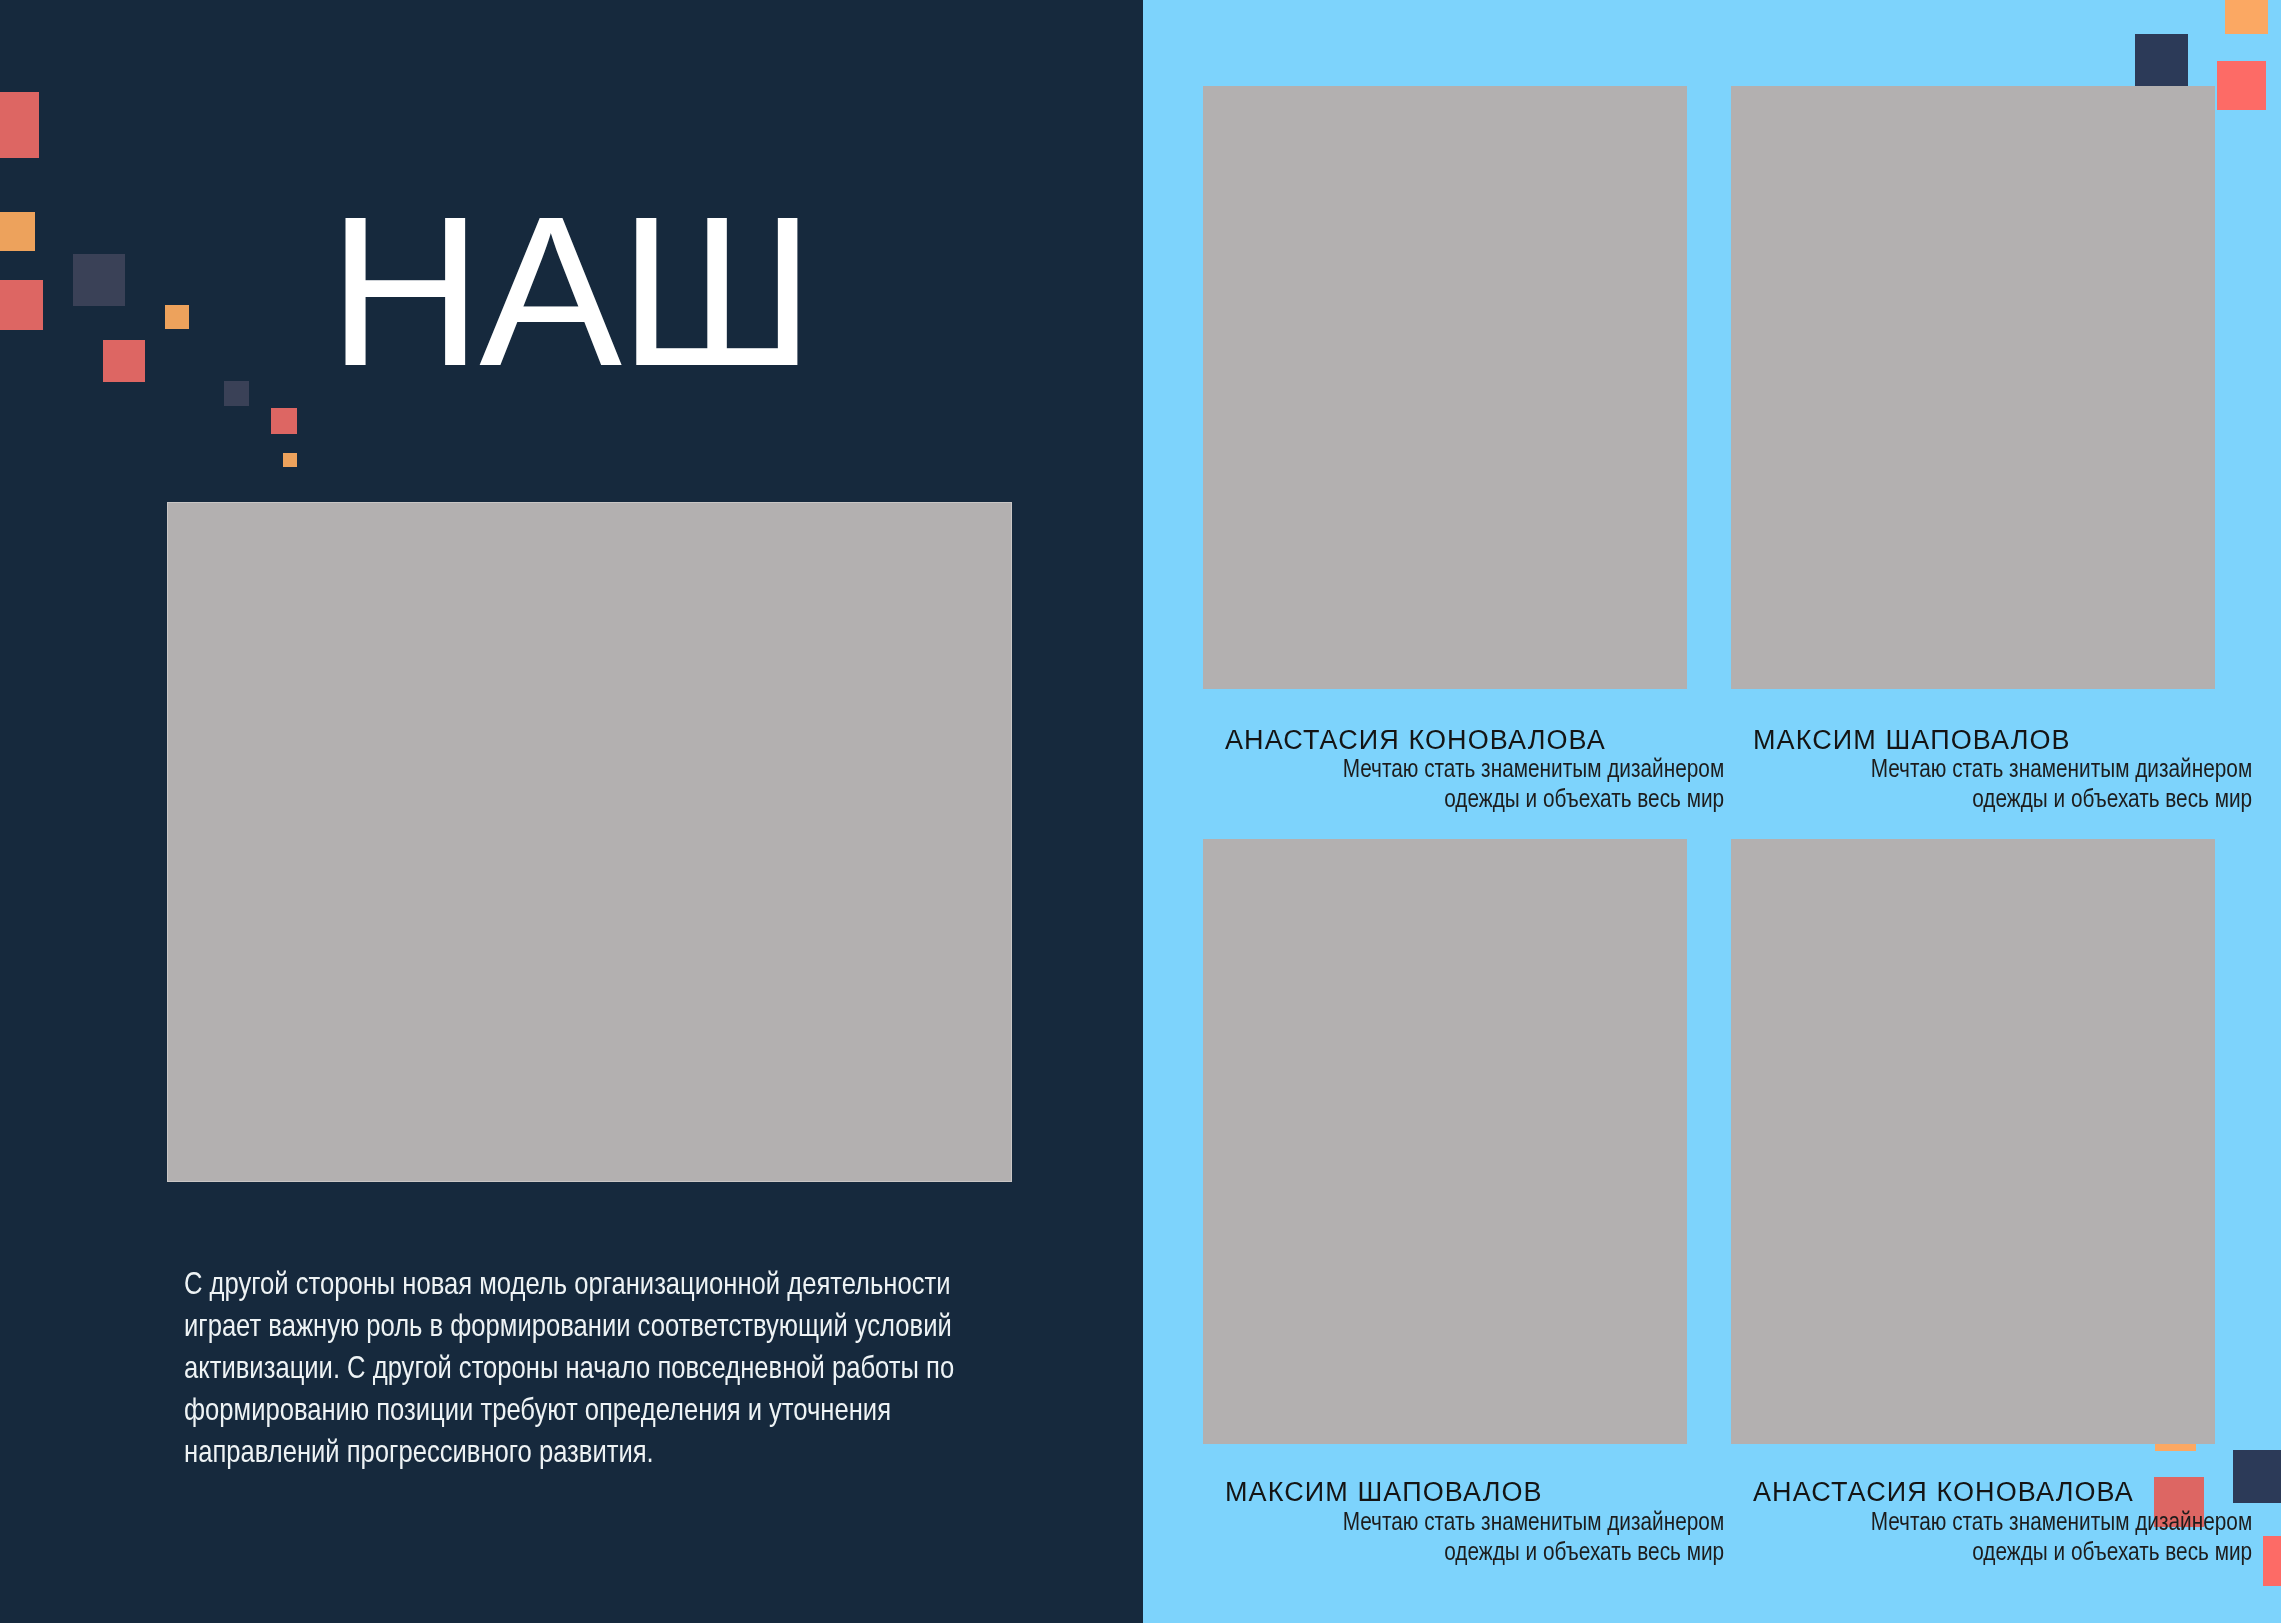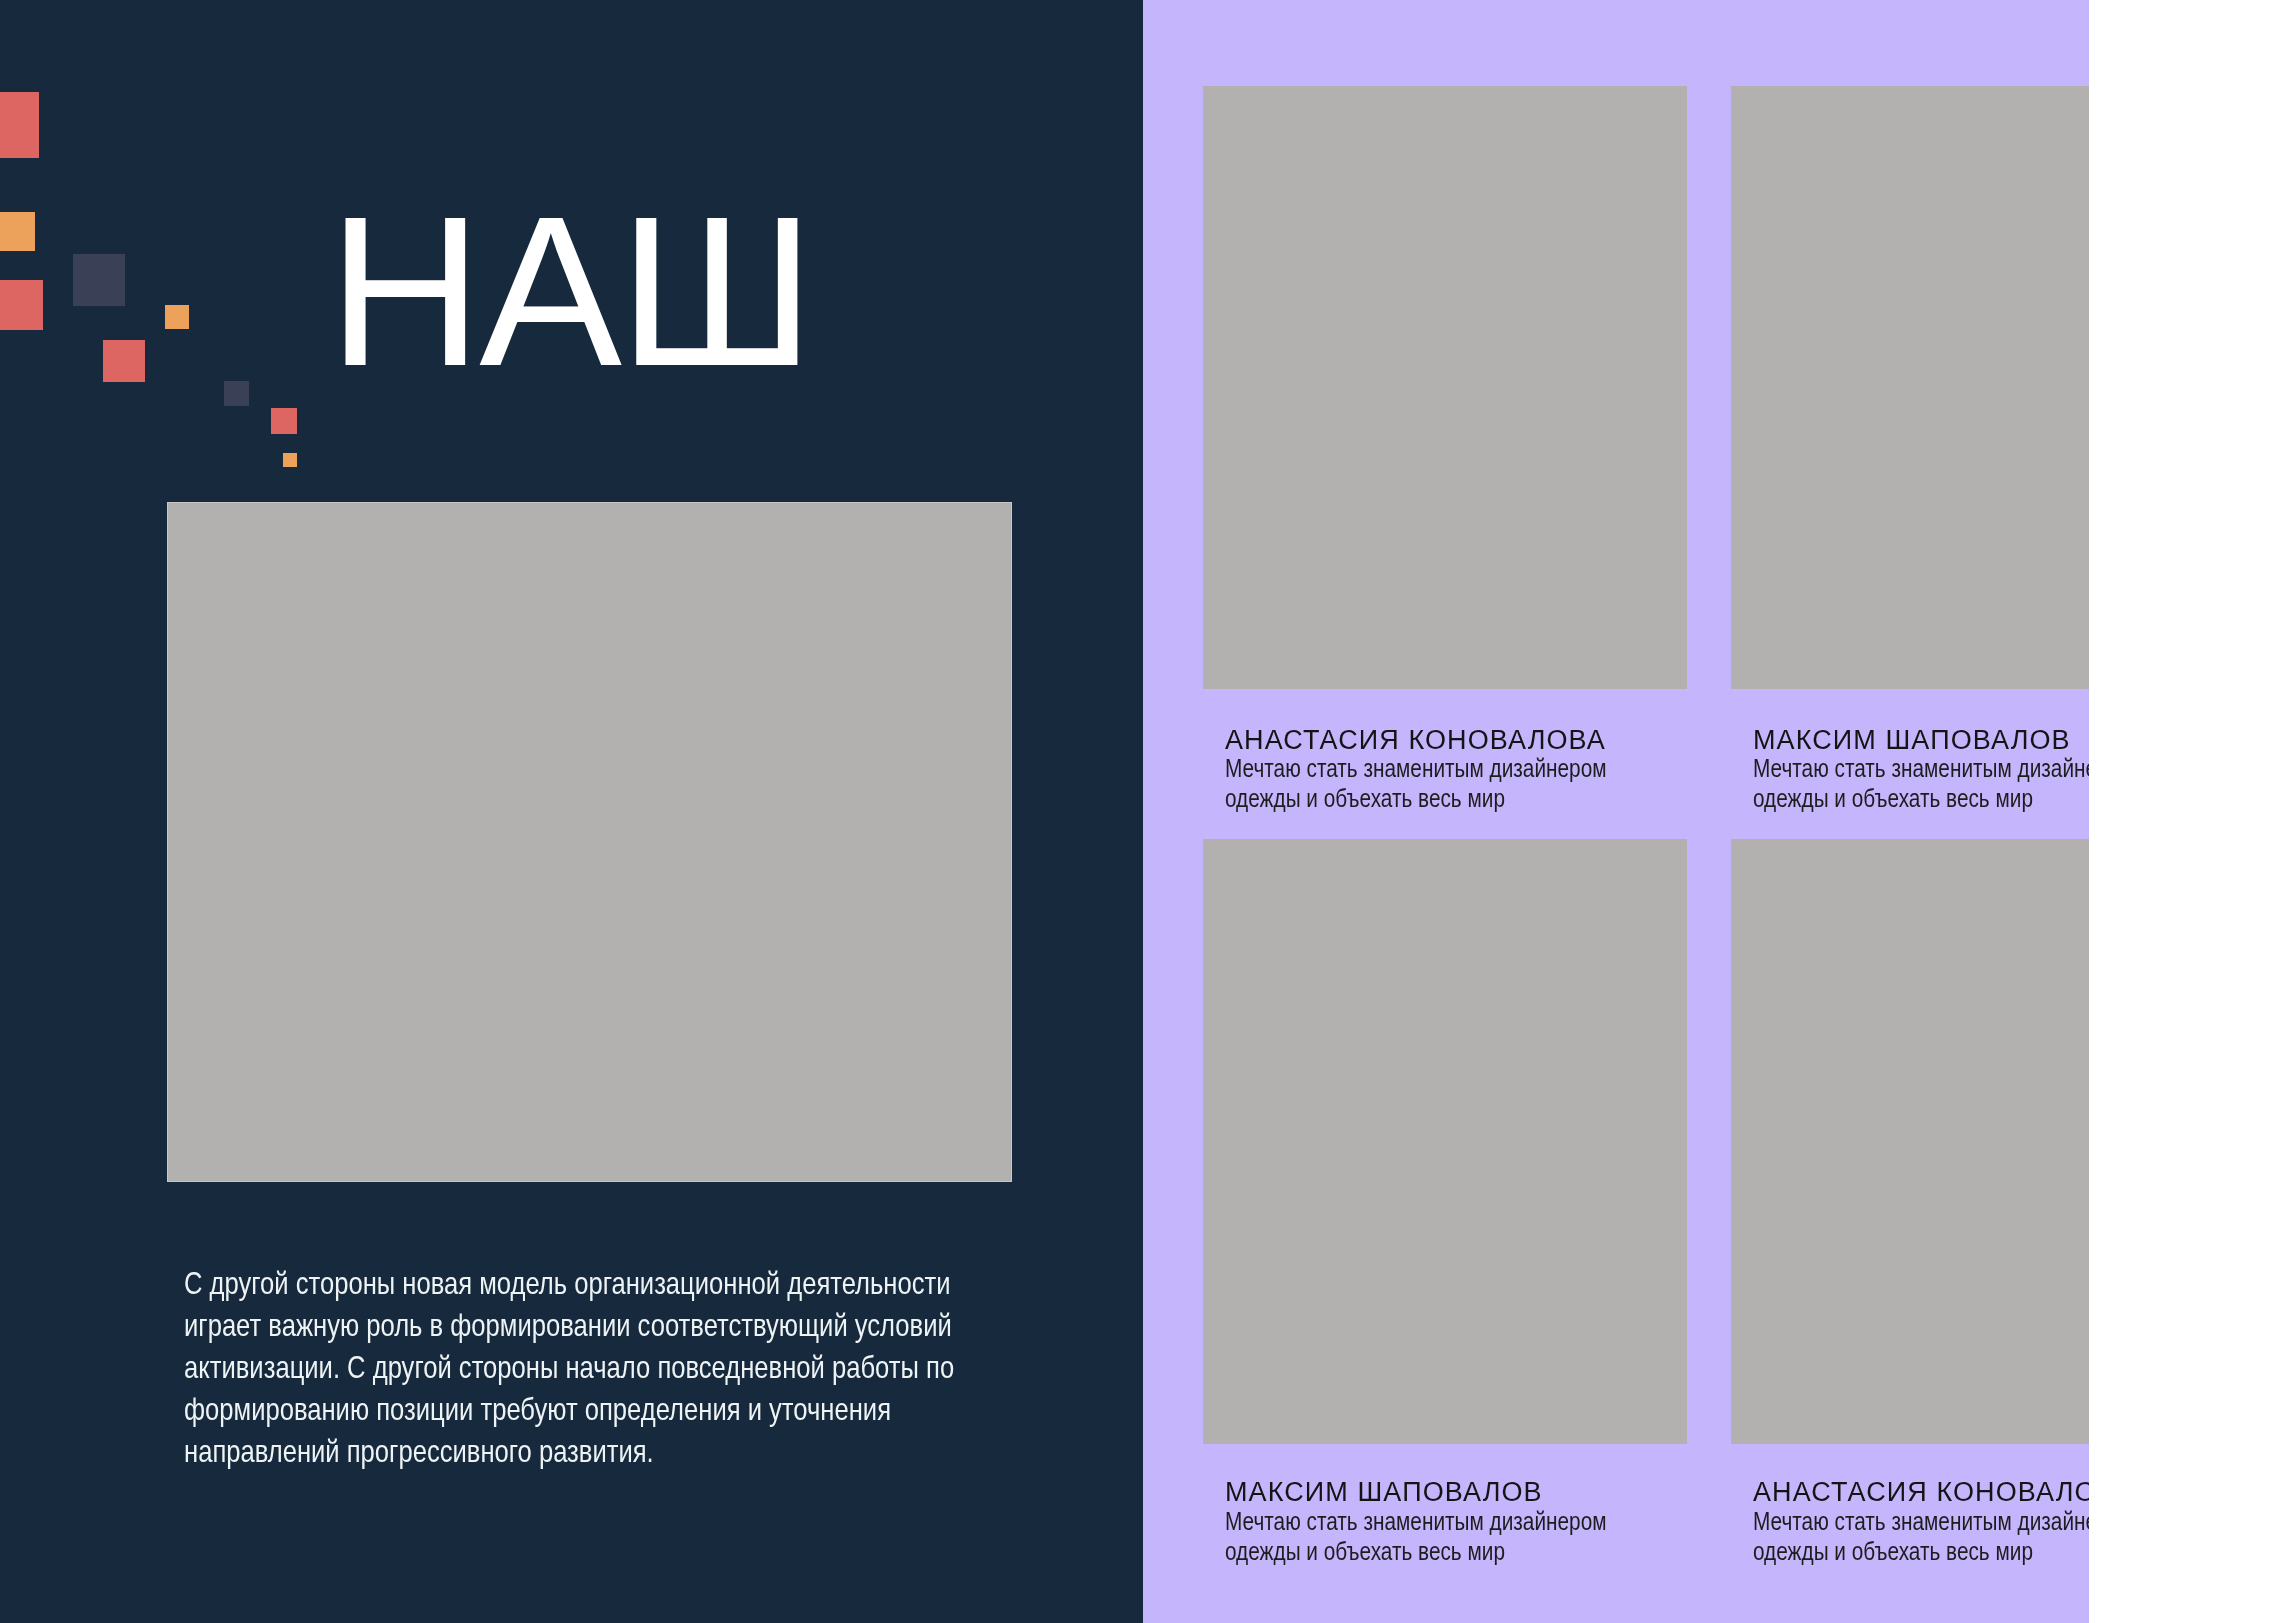--- a/index.html
+++ b/index.html
@@ -1,21 +1,21 @@
 <!DOCTYPE html>
 <html style="font-size:14.3px"><head>
 <meta charset="utf-8">
 <style>
   html, body { margin: 0; padding: 0; background: #ffffff; }
   .page {
     position: relative;
-    width: 2089px;
+    width: 2281px;
     height: 1624px;
     overflow: hidden;
-    background: #c4b5fd;
+    background: #7dd3fc;
     font-family: "Liberation Sans", "DejaVu Sans", sans-serif;
   }
 
   
   .left-panel {
     position: absolute;
     left: 0; top: 0;
     width: 1143px; height: 1624px;
   }
 
@@ -80,20 +80,21 @@
   .sq-b1 { left: 2155px; top: 1419px; width: 41px; height: 32px; z-index: 1; }
   .sq-b2 { left: 2154px; top: 1477px; width: 50px; height: 50px; }
   .sq-b3 { left: 2233px; top: 1450px; width: 53px; height: 53px; }
   .sq-b4 { left: 2263px; top: 1536px; width: 50px; height: 50px; }
 
   
   .student-card {
     position: absolute;
     width: 484px;
     z-index: 2;
+    text-align: right;
   }
   .card-0 { left: 1203px; top: 86px;  height: 731px; }
   .card-1 { left: 1731px; top: 86px;  height: 731px; }
   .card-2 { left: 1203px; top: 839px; height: 749px; }
   .card-3 { left: 1731px; top: 839px; height: 749px; }
 
   .student-photo {
     position: absolute;
     left: 0; top: 0;
     width: 484px;

